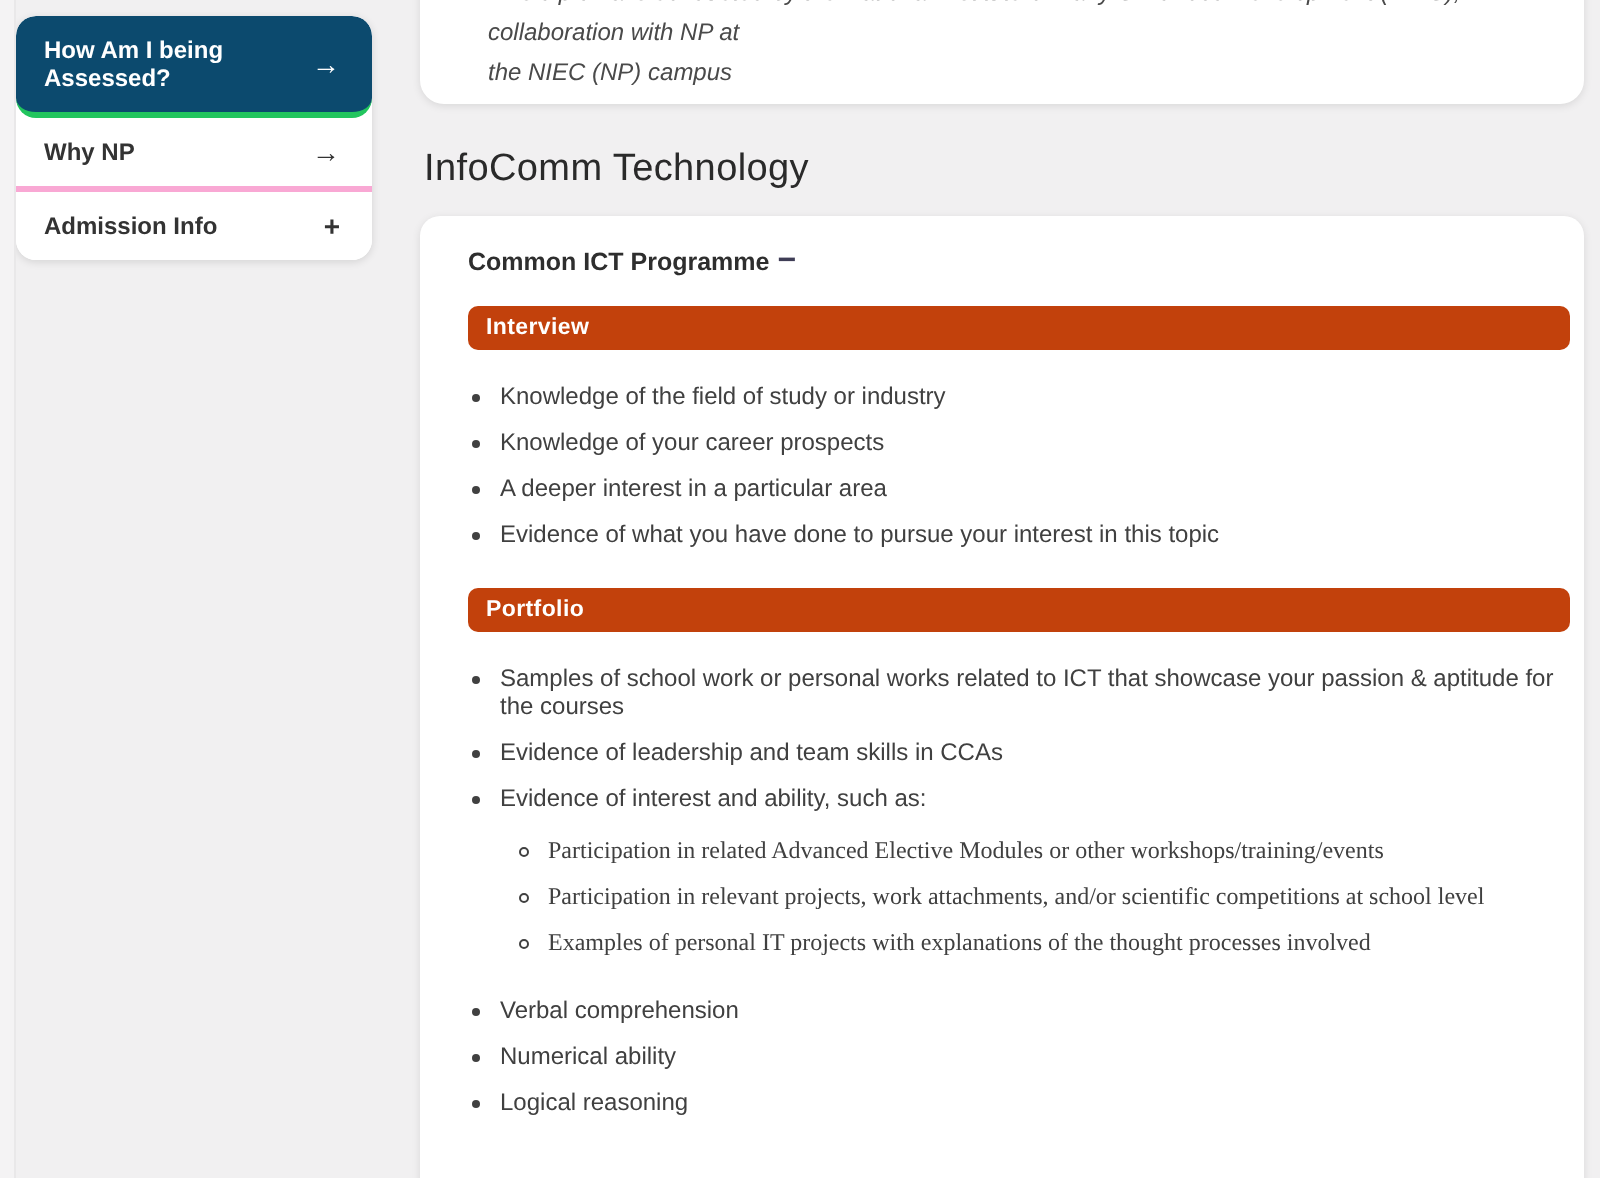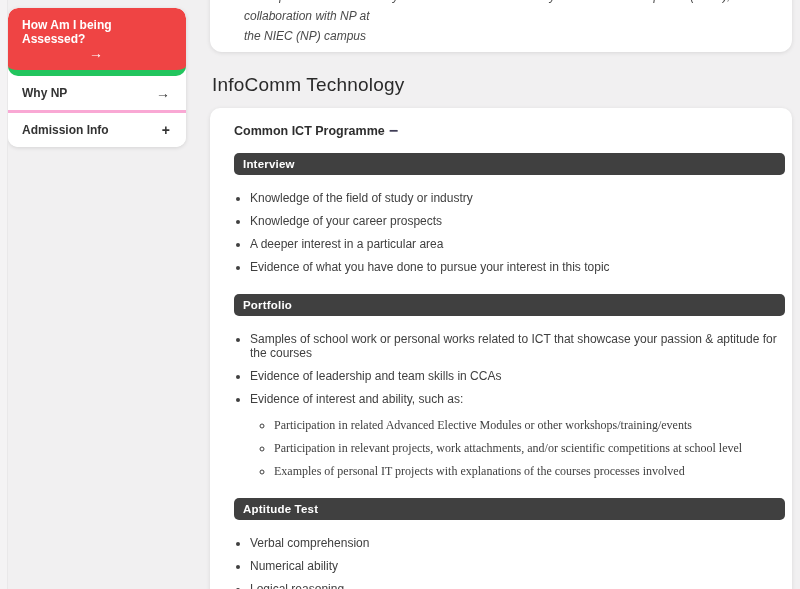--- a/index.html
+++ b/index.html
@@ -24,23 +24,22 @@
     height:max-content; overflow:hidden;
   }
   .side-item {
     display:flex; align-items:center; justify-content:space-between;
     padding:10px 16px 10px 14px; min-height:33px;
     font-size:12px; font-weight:700; color:#333;
     border-bottom:3px solid #f9a8d4; cursor:pointer; background:#fff;
   }
   .side-item:last-child { border-bottom:none; }
   .side-item.active {
-    background:#ef4444; color:#ffffff; border-radius:10px;
-    border-bottom:6px solid #22c55e;
-    flex-direction:column;
+    background:#0c4a6e; color:#ffffff; border-radius:10px;
+    border-bottom:3px solid #22c55e;
   }
   .side-item .icon { font-size:14px; font-weight:700; line-height:1; }
 
   
   .main { width:582px; margin-left:24px; flex:0 0 582px; }
 
   .top-card {
     background:#ffffff; border-radius:12px;
     box-shadow:0 1px 4px rgba(0,0,0,.10);
     margin-top:-50px; padding:36px 34px 6px 34px;
@@ -64,21 +63,21 @@
     padding:15px 14px 14px 24px; cursor:pointer;margin-top:12px;
   }
   .card-head .card-title { font-size:12.5px; font-weight:700; color:#2e2e2e; }
   .collapse-btn {
     background:none; border:none; cursor:pointer;
     font-size:16px; font-weight:700; color:#3f3d56; line-height:1; padding:0 4px;
   }
 
   .card-body { padding:0 7px 0 24px; }
   .section-bar {
-    background:#404040; color:#ffffff;
+    background:#c2410c; color:#ffffff;
     font-size:11.5px; font-weight:700;
     border-radius:5px; height:22px; line-height:22px;
     padding-left:9px; letter-spacing:.2px;
   }
   .section-bar + ul { margin-top:16px; }
   ul.bullets { list-style:disc outside; padding-left:16px; margin-bottom:20px; }
   ul.bullets li { font-size:12px; line-height:14px; margin-bottom:9px; color:#404040; }
   ul.sub-bullets { list-style:circle outside; padding-left:24px; margin-top:12px; }
   ul.sub-bullets li { margin-bottom:9px; margin-top:9px;font-family:Liberation Serif, serif; }
 </style>
@@ -133,26 +132,25 @@
 
         <div class="section-bar">Portfolio</div>
         <ul class="bullets">
           <li>Samples of school work or personal works related to ICT that showcase your passion &amp; aptitude for the courses</li>
           <li>Evidence of leadership and team skills in CCAs</li>
           <li>
             <span>Evidence of interest and ability, such as:</span>
             <ul class="sub-bullets">
               <li>Participation in related Advanced Elective Modules or other workshops/training/events</li>
               <li>Participation in relevant projects, work attachments, and/or scientific competitions at school level</li>
-              <li>Examples of personal IT projects with explanations of the courses processes involved</li>
+              <li>Examples of personal IT projects with explanations of the thought processes involved</li>
             </ul>
           </li>
         </ul>
 
-        <div class="section-bar">Aptitude Test</div>
         <ul class="bullets">
           <li>Verbal comprehension</li>
           <li>Numerical ability</li>
           <li>Logical reasoning</li>
 
         </ul>
 
       </div>
     </section>
 

